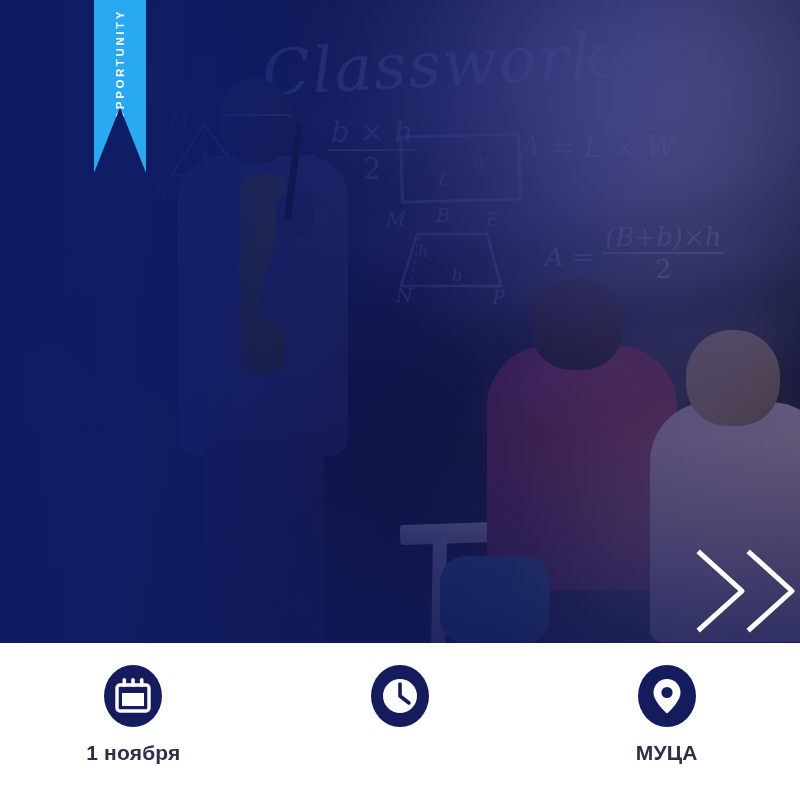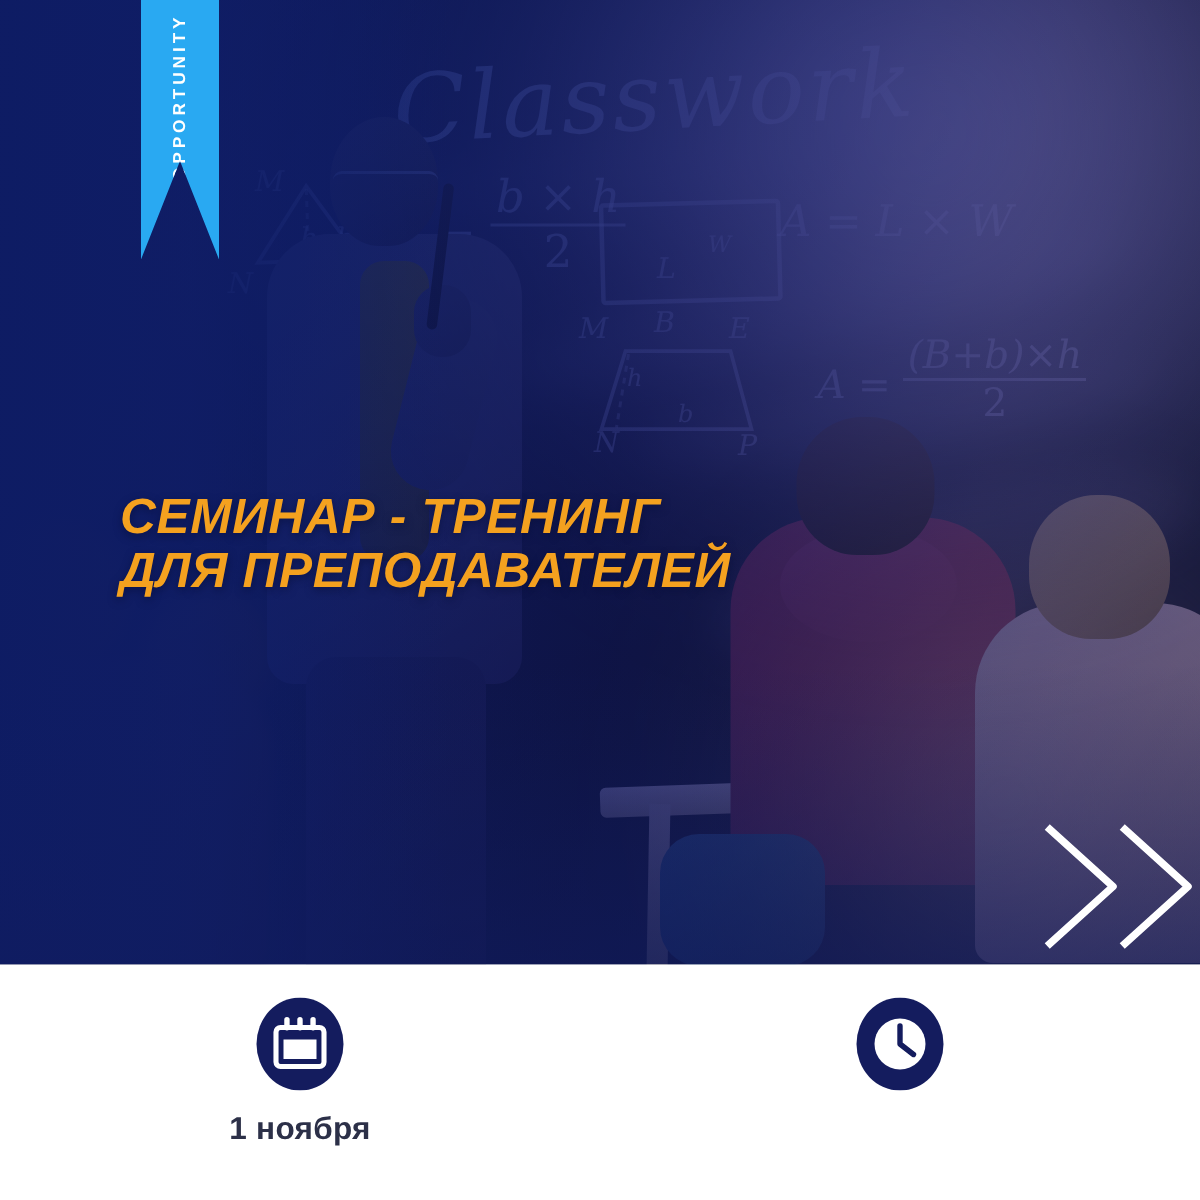--- a/index.html
+++ b/index.html
@@ -286,24 +286,20 @@
     <div class="vig-b"></div>
 
     <div class="chev">
       <svg viewBox="0 0 120 92">
         <path d="M14 8 L56 46 L14 84" fill="none" stroke="#ffffff" stroke-width="5" stroke-linejoin="round" stroke-linecap="square"></path>
         <path d="M64 8 L106 46 L64 84" fill="none" stroke="#ffffff" stroke-width="5" stroke-linejoin="round" stroke-linecap="square"></path>
       </svg>
     </div>
 
     <div class="txtblock">
-      <div class="sub">
-        <span>СЕМИНАР - ТРЕНИНГ</span>
-        <span class="l2">ДЛЯ ПРЕПОДАВАТЕЛЕЙ</span>
-      </div>
       <div class="title">
       </div>
     </div>
   </div>
 
   <div class="ribbon">
     <span>OPPORTUNITY</span>
   </div>
 
   <div class="footer">
@@ -325,15 +321,26 @@
     <div class="fitem">
       <div class="ficon">
         <svg viewBox="0 0 60 62">
           <ellipse cx="30" cy="31" rx="29" ry="31" fill="#141c5e"></ellipse>
           <circle cx="30" cy="31" r="17" fill="#ffffff"></circle>
           <path d="M30 19 L30 31 L39 38" fill="none" stroke="#141c5e" stroke-width="3.6" stroke-linecap="round" stroke-linejoin="round"></path>
         </svg>
       </div>
     </div>
 
+    <div class="fitem">
+      <div class="ficon">
+        <svg viewBox="0 0 60 62">
+          <ellipse cx="30" cy="31" rx="29" ry="31" fill="#141c5e"></ellipse>
+          <path d="M30 14 c-7.5 0 -13.5 6 -13.5 13.5 c0 9.6 13.5 21 13.5 21 s13.5 -11.4 13.5 -21
+                   c0 -7.5 -6 -13.5 -13.5 -13.5 z" fill="#ffffff"></path>
+          <circle cx="30" cy="27.5" r="5.6" fill="#141c5e"></circle>
+        </svg>
+      </div>
+      <div class="flabel">МУЦА</div>
+    </div>
 
   </div>
 </div>
 
 </body></html>

